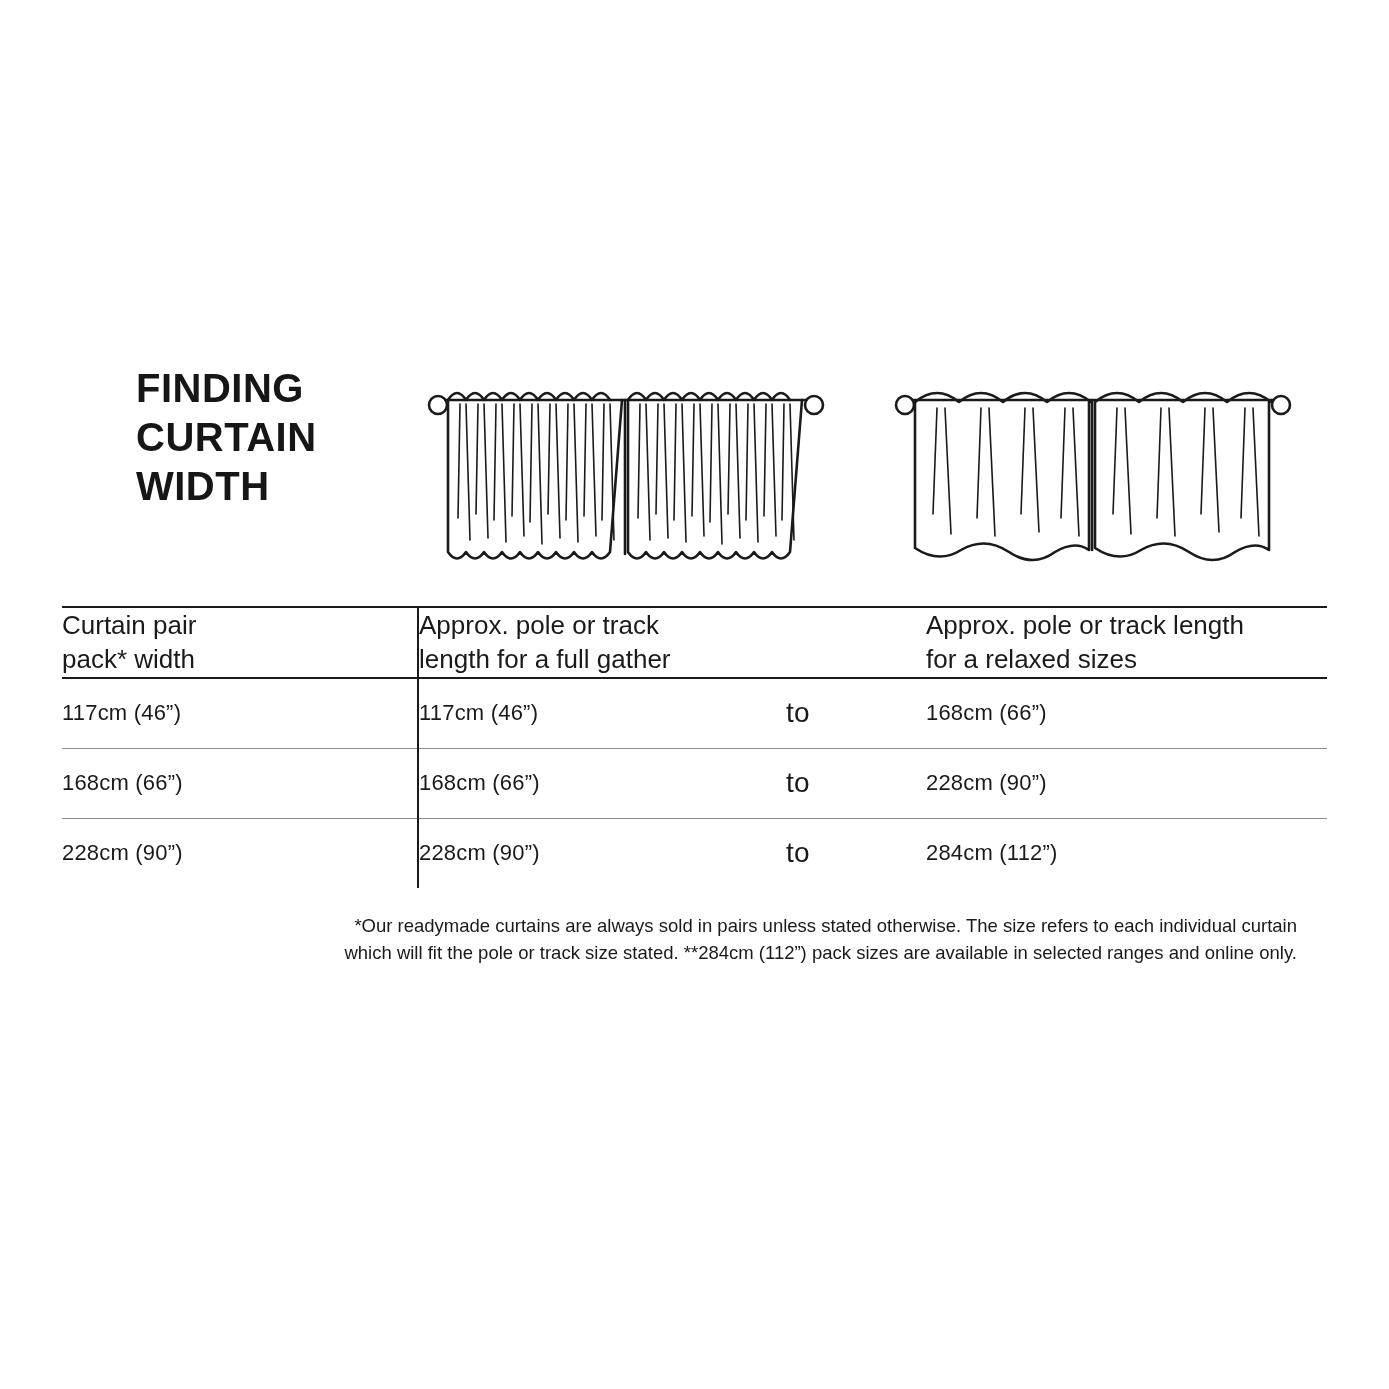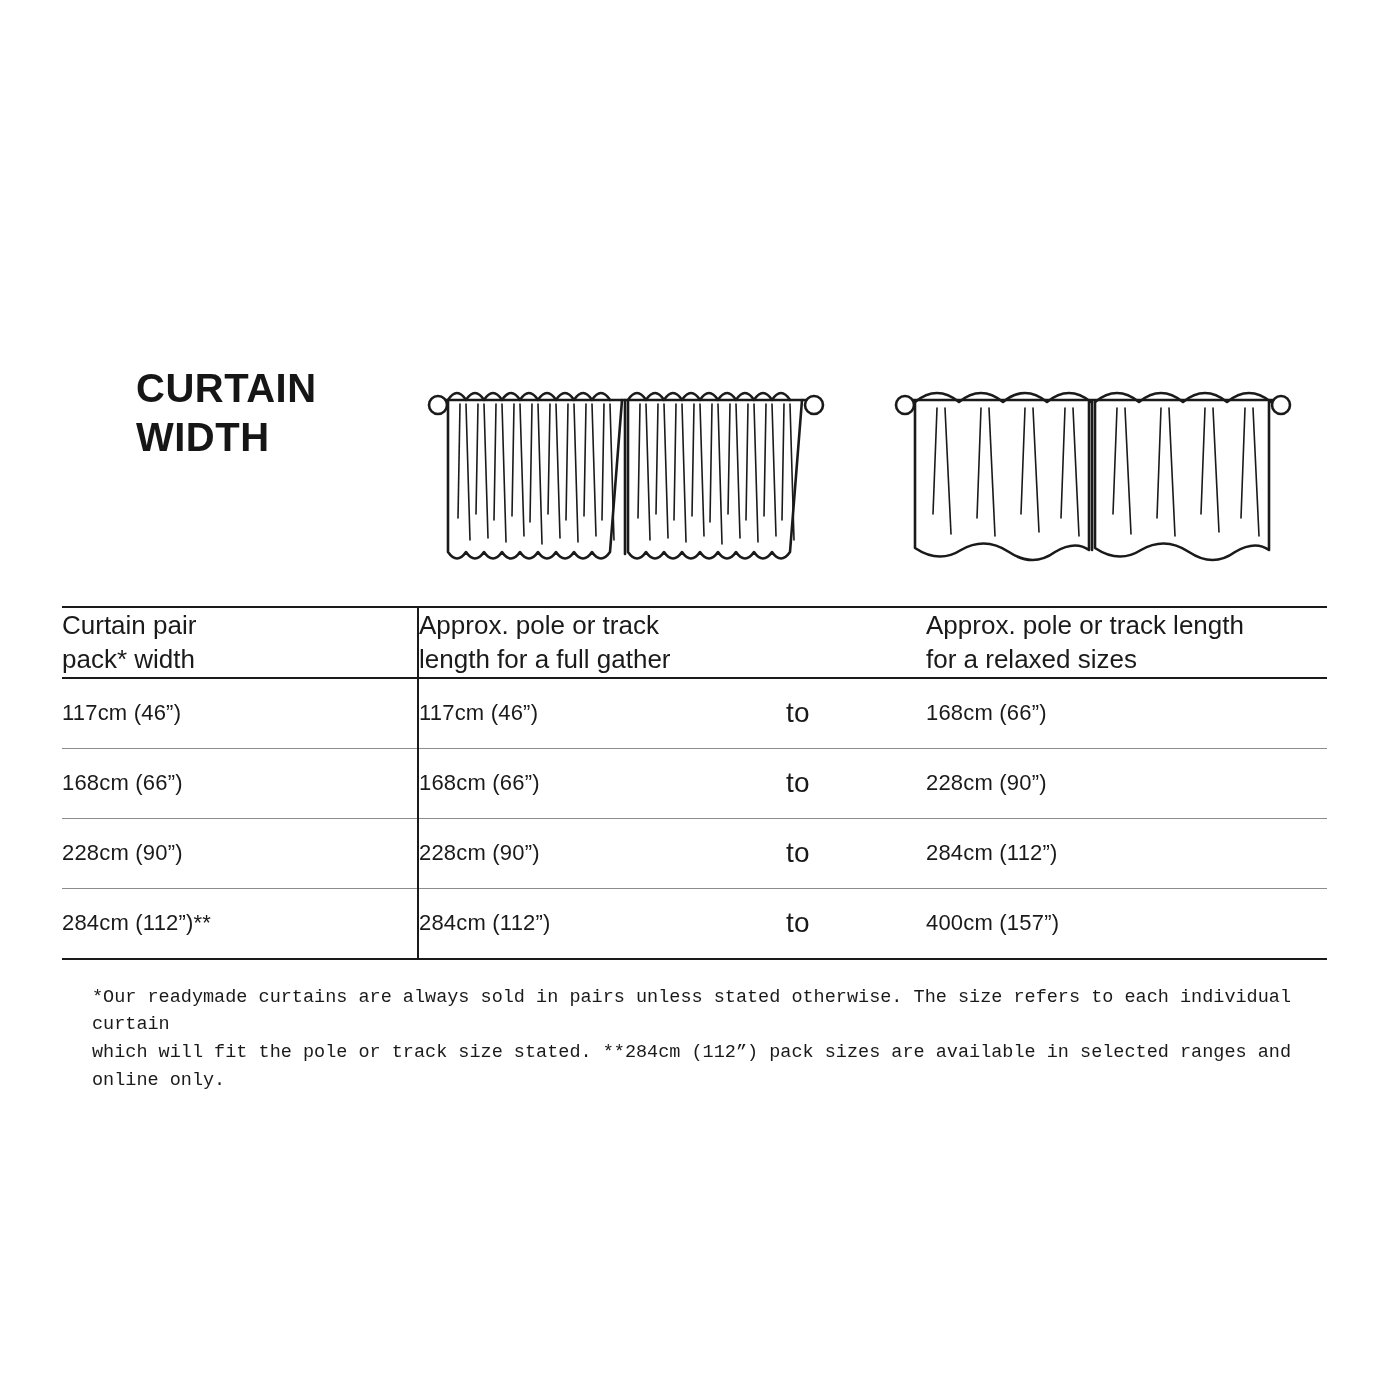--- a/index.html
+++ b/index.html
@@ -95,36 +95,36 @@
   .top-rule { border-top: 2px solid #1a1a1a; }
   .row-rule { border-top: 1px solid #8d8d8d; }
   .bot-rule { border-bottom: 2px solid #1a1a1a; }
   .vrule { border-right: 2px solid #1a1a1a; }
 
   
   .footnote {
     margin-top: 24px;
     font-size: 18.5px;
     line-height: 1.5;
-    text-align: left;
+    text-align: right;
     color: #1a1a1a;
     padding: 0 30px;
-    font-family: Liberation Mono, monospace;
   }
   .footnote span { display: block; }
 </style>
 </head>
 <body>
 
 <div class="sheet">
   <div class="content">
 
     <div class="header-row">
 
       <div class="title">
+        <div>FINDING</div>
         <div>CURTAIN</div>
         <div>WIDTH</div>
       </div>
 
       <div class="illus">
 
         <svg width="400" height="215" viewBox="0 0 400 215">
           <g fill="none" stroke="#1a1a1a" stroke-width="2.6" stroke-linecap="round" stroke-linejoin="round">
 
             <line x1="20" y1="32" x2="380" y2="32"></line>
@@ -260,26 +260,20 @@
           <td class="row-rule">168cm (66”)</td>
           <td class="row-rule to-cell">to</td>
           <td class="row-rule">228cm (90”)</td>
         </tr>
         <tr>
           <td class="row-rule vrule">228cm (90”)</td>
           <td class="row-rule">228cm (90”)</td>
           <td class="row-rule to-cell">to</td>
           <td class="row-rule">284cm (112”)</td>
         </tr>
-        <tr>
-          <td class="row-rule bot-rule vrule">284cm (112”)**</td>
-          <td class="row-rule bot-rule">284cm (112”)</td>
-          <td class="row-rule bot-rule to-cell">to</td>
-          <td class="row-rule bot-rule">400cm (157”)</td>
-        </tr>
       </tbody>
     </table>
 
     <div class="footnote">
       <span>*Our readymade curtains are always sold in pairs unless stated otherwise. The size refers to each individual curtain</span>
       <span>which will fit the pole or track size stated. **284cm (112”) pack sizes are available in selected ranges and online only.</span>
     </div>
 
   </div>
 </div>

